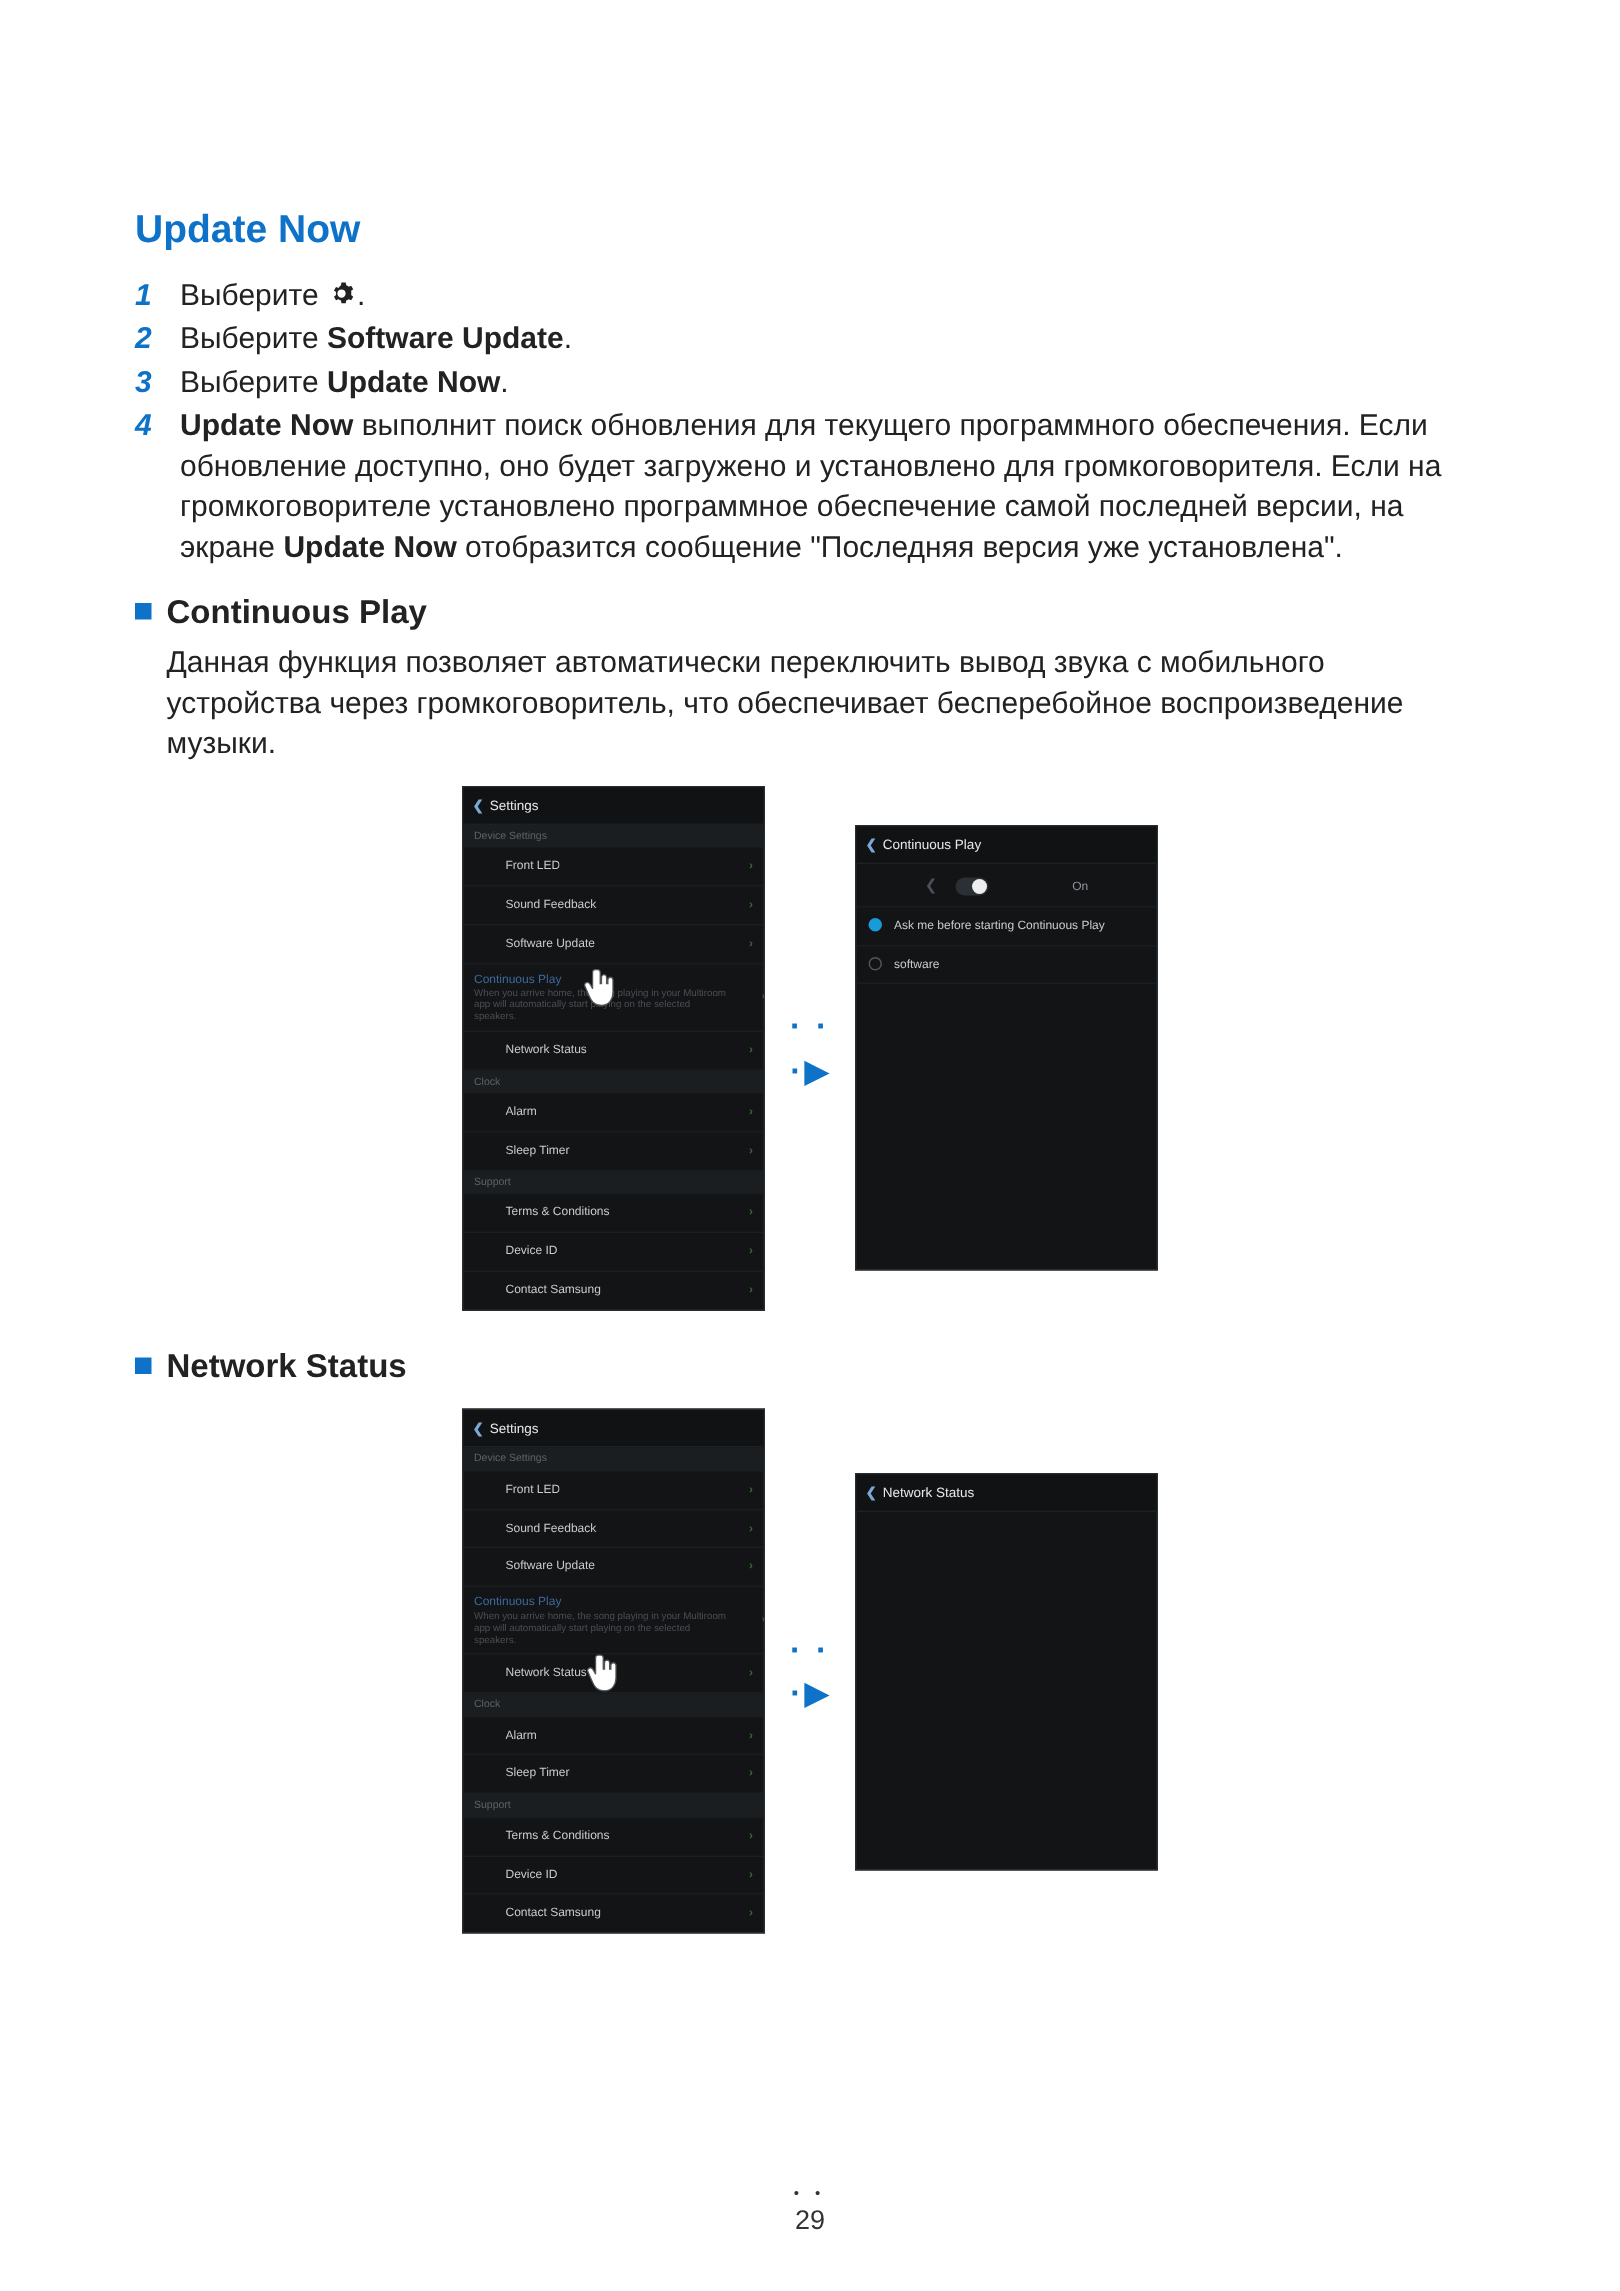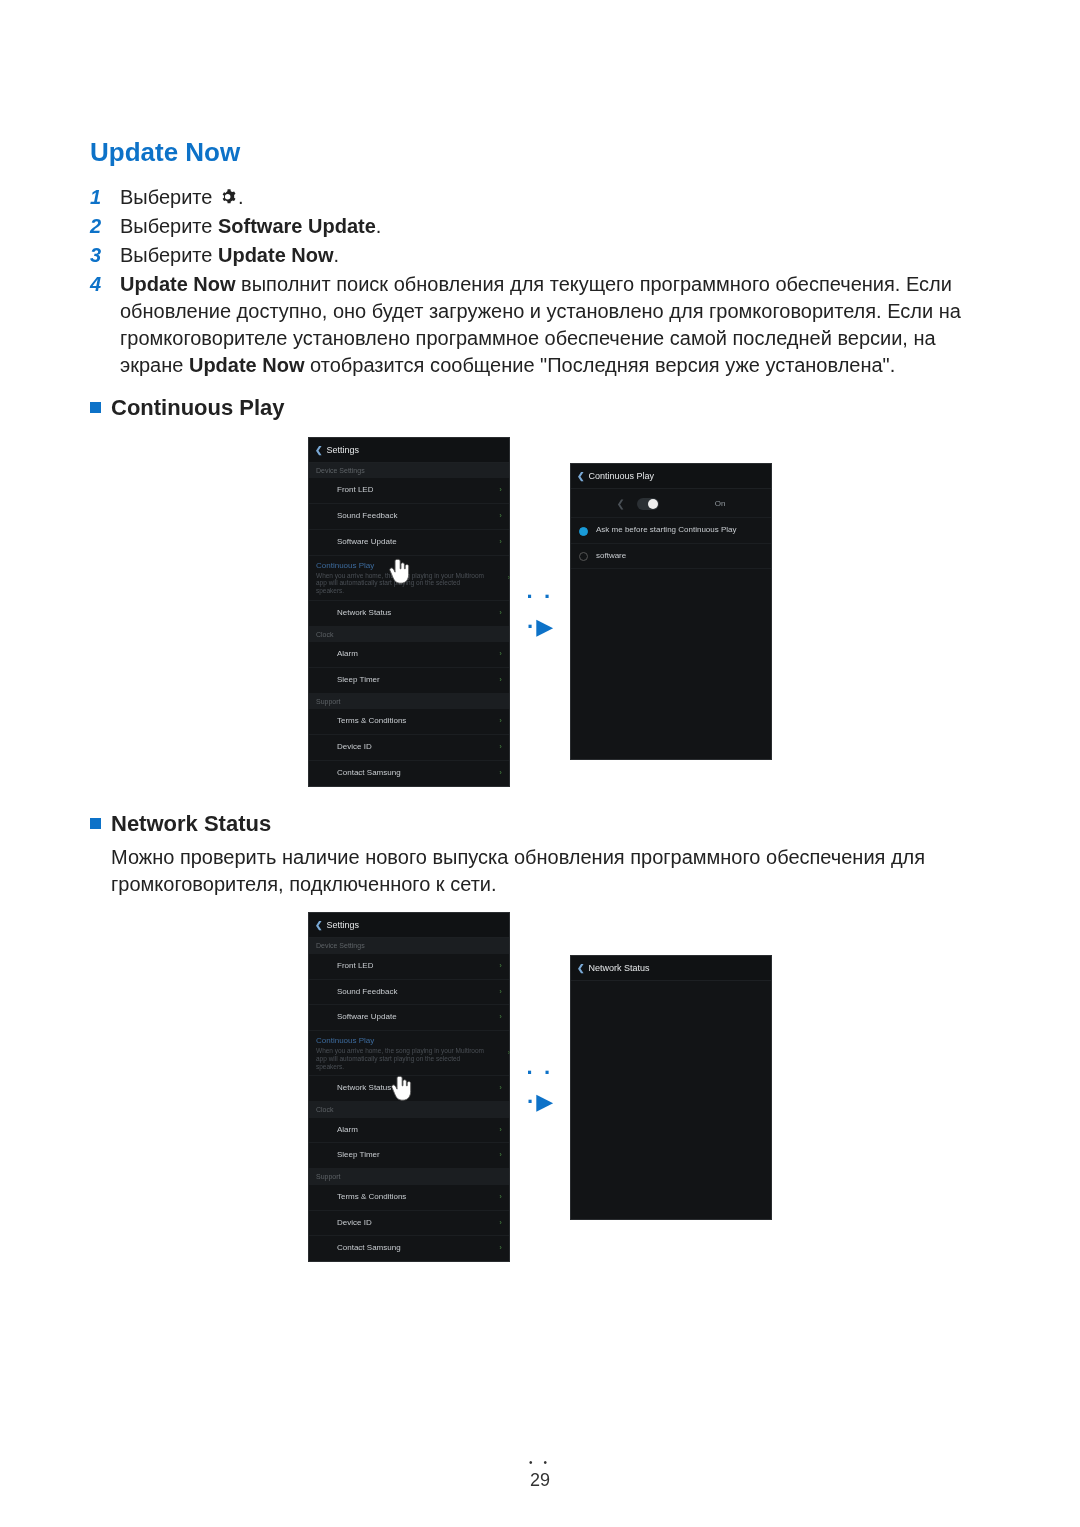--- a/index.html
+++ b/index.html
@@ -128,21 +128,21 @@
   .toggle-row .tog-track{
     width:22px;height:12px;border-radius:7px;background:#2b3034;
     display:inline-block; margin:0 6px; position:relative;
   }
   .toggle-row .tog-knob{
     width:10px;height:10px;border-radius:50%;background:#eee;
     position:absolute; right:1px; top:1px;
   }
   .toggle-row .back-ch{ color:#4a5056; font-size:10px; margin-right:6px;}
   .radio-row{
-    display:flex; align-items:flex-end;
+    display:flex; align-items:flex-start;
     padding:7px 8px;
     border-bottom:1px solid #1b1e21;
     font-size:8px;
   }
   .radio-row .dot{
     width:7px;height:7px;border-radius:50%;
     margin-right:8px; border:1px solid #555;
   }
   .radio-row .dot.on{ background:#199bd8; border-color:#199bd8;}
   .radio-row .rl{ color:#c8ccd0;}
@@ -197,20 +197,21 @@
       <div class="txt">
         <b>Update Now</b><span> выполнит поиск обновления для текущего программного обеспечения. Если обновление доступно, оно будет загружено и установлено для громкоговорителя. Если на громкоговорителе установлено программное обеспечение самой последней версии, на экране </span><b>Update Now</b><span> отобразится сообщение "Последняя версия уже установлена".</span>
       </div>
     </div>
   </div>
 
   <div class="sub-h">
     <div class="bullet"></div>
     <div class="label">Continuous Play</div>
   </div>
+  <div class="sub-body">Данная функция позволяет автоматически переключить вывод звука с мобильного устройства через громкоговоритель, что обеспечивает бесперебойное воспроизведение музыки.</div>
 
   <div class="shot-row">
 
     <div class="phone" style="position:relative;">
       <div class="ph-header">
           <span class="chev">❮</span>
           <span>Settings</span>
         </div>
       <div class="ph-sec">Device Settings</div>
       <div class="ph-row">
@@ -288,21 +289,20 @@
         <span class="rl">software</span>
       </div>
       <div style="height:190px;"></div>
     </div>
   </div>
 
   <div class="sub-h">
     <div class="bullet"></div>
     <div class="label">Network Status</div>
   </div>
-  <div class="sub-body">Можно проверить наличие нового выпуска обновления программного обеспечения для громкоговорителя, подключенного к сети.</div>
 
   <div class="shot-row">
 
     <div class="phone" style="position:relative;">
       <div class="ph-header">
           <span class="chev">❮</span>
           <span>Settings</span>
         </div>
       <div class="ph-sec">Device Settings</div>
       <div class="ph-row">

